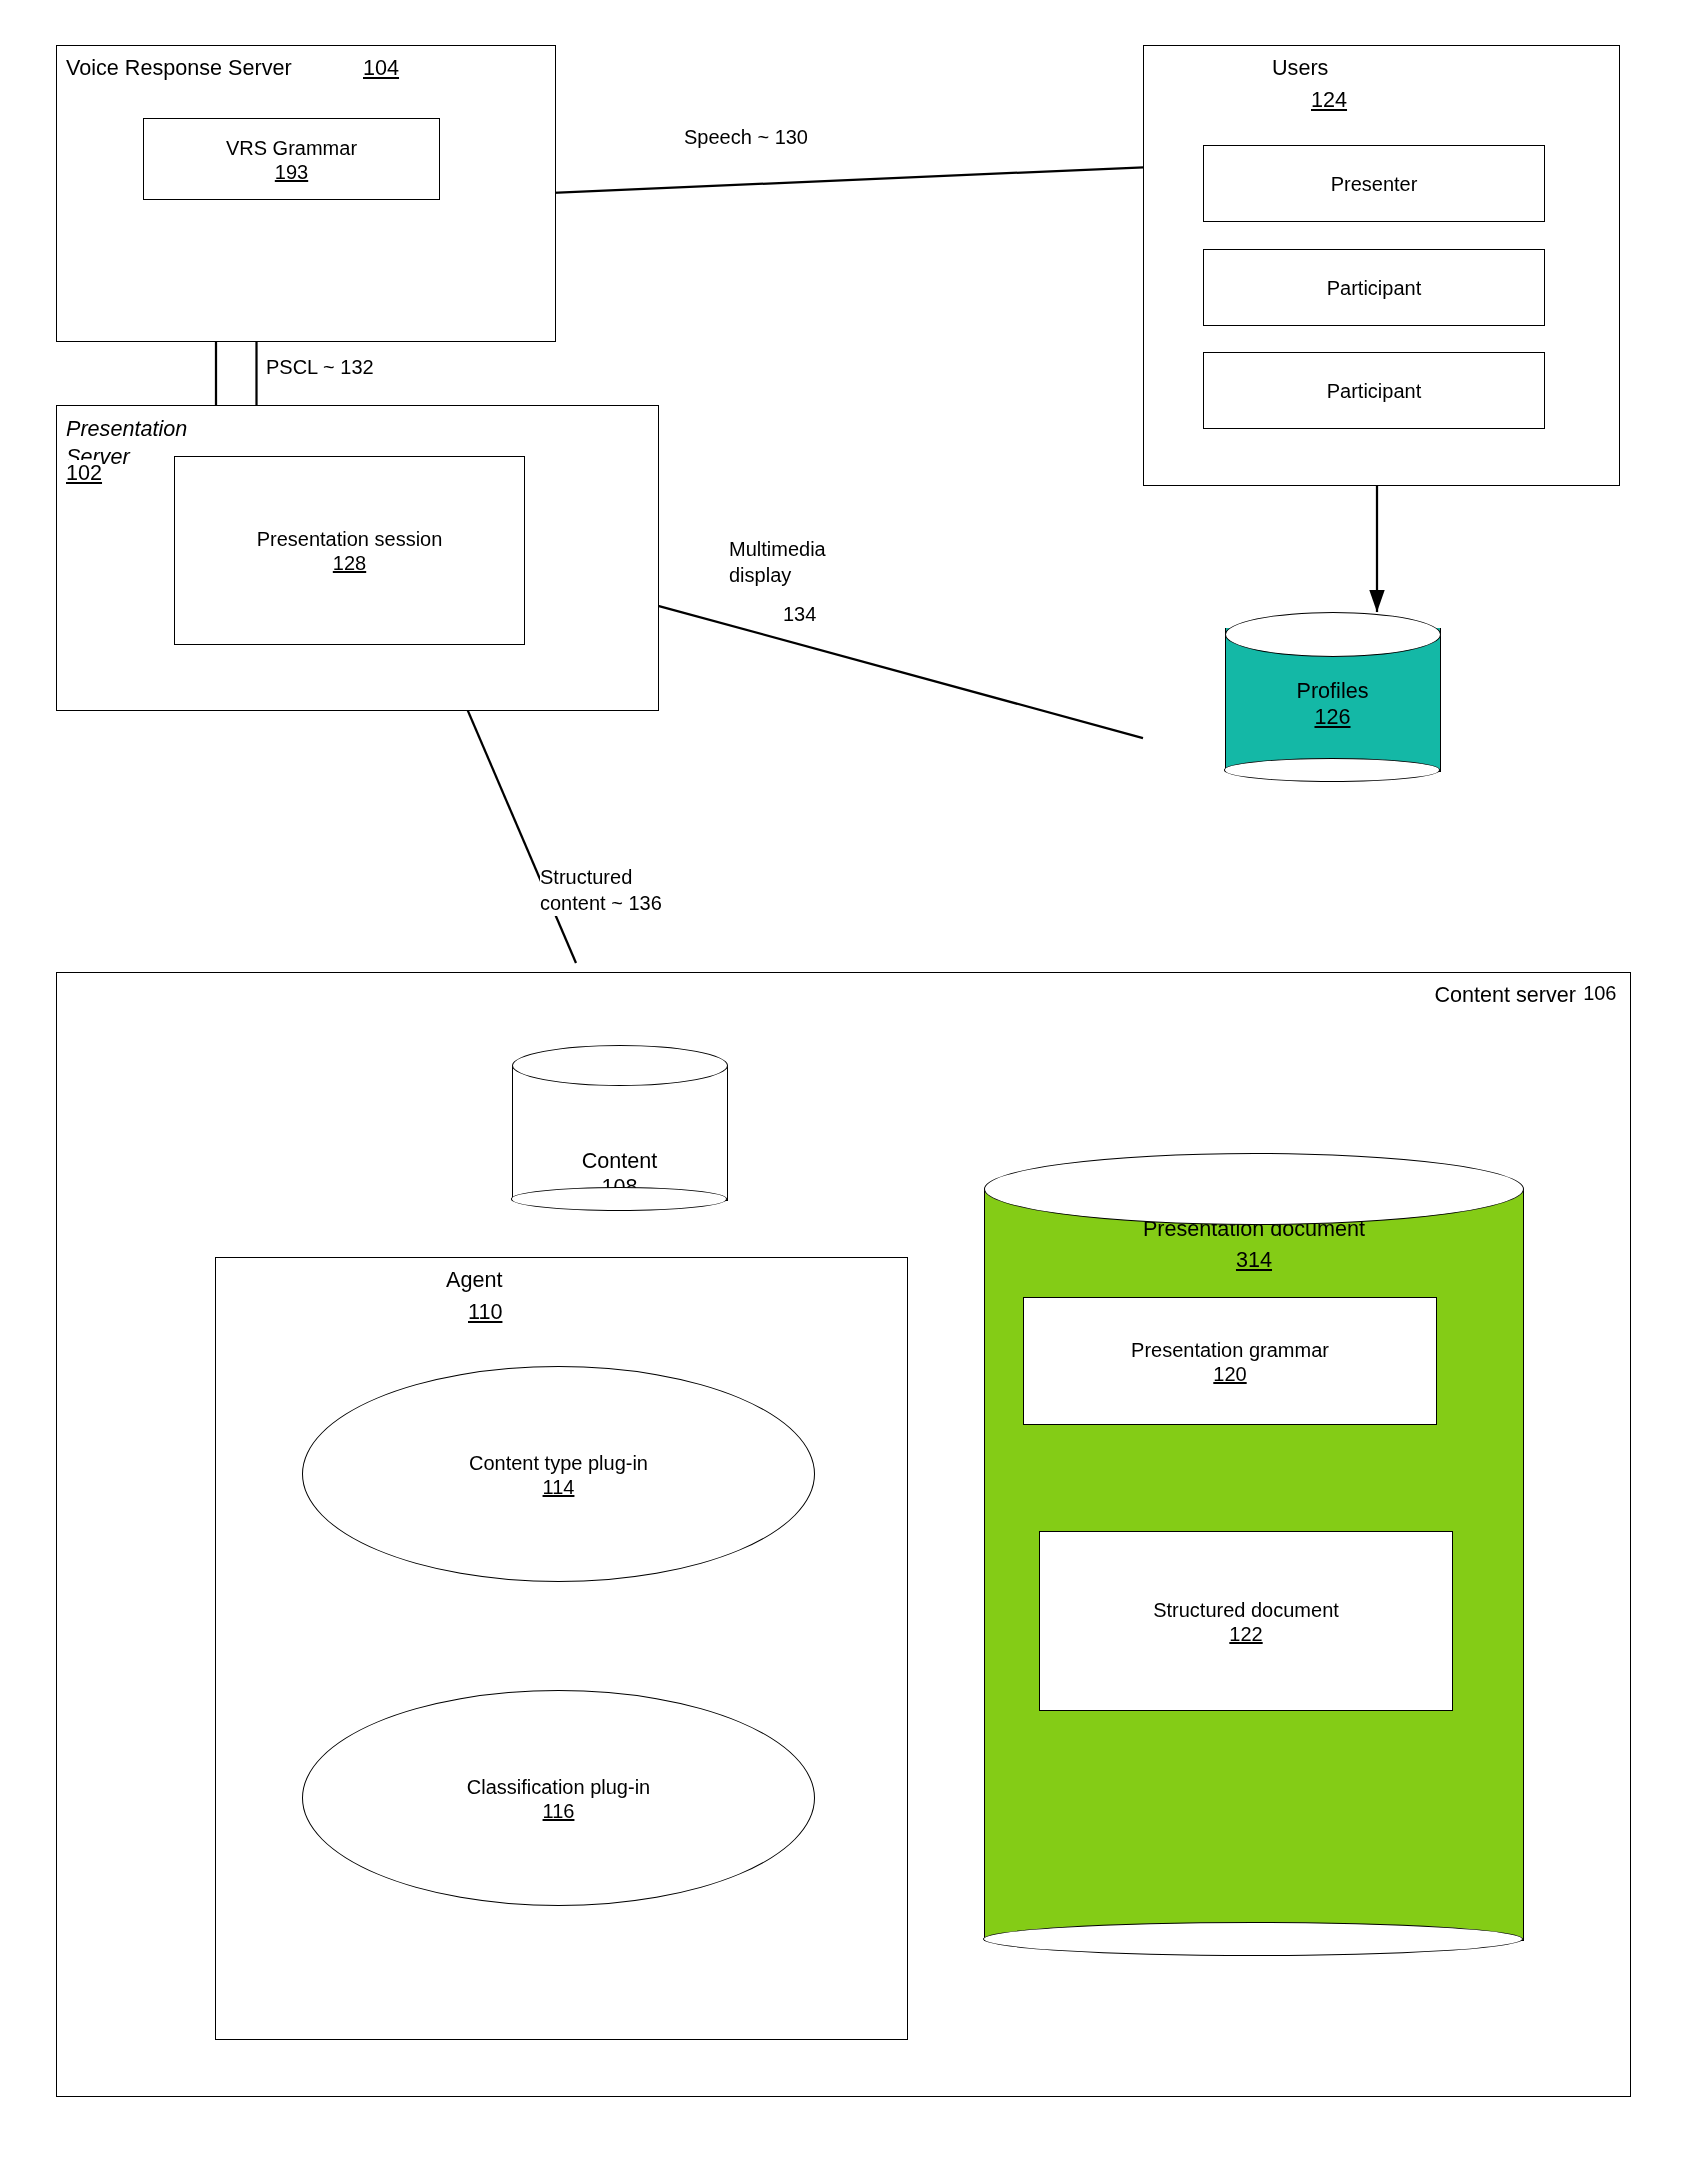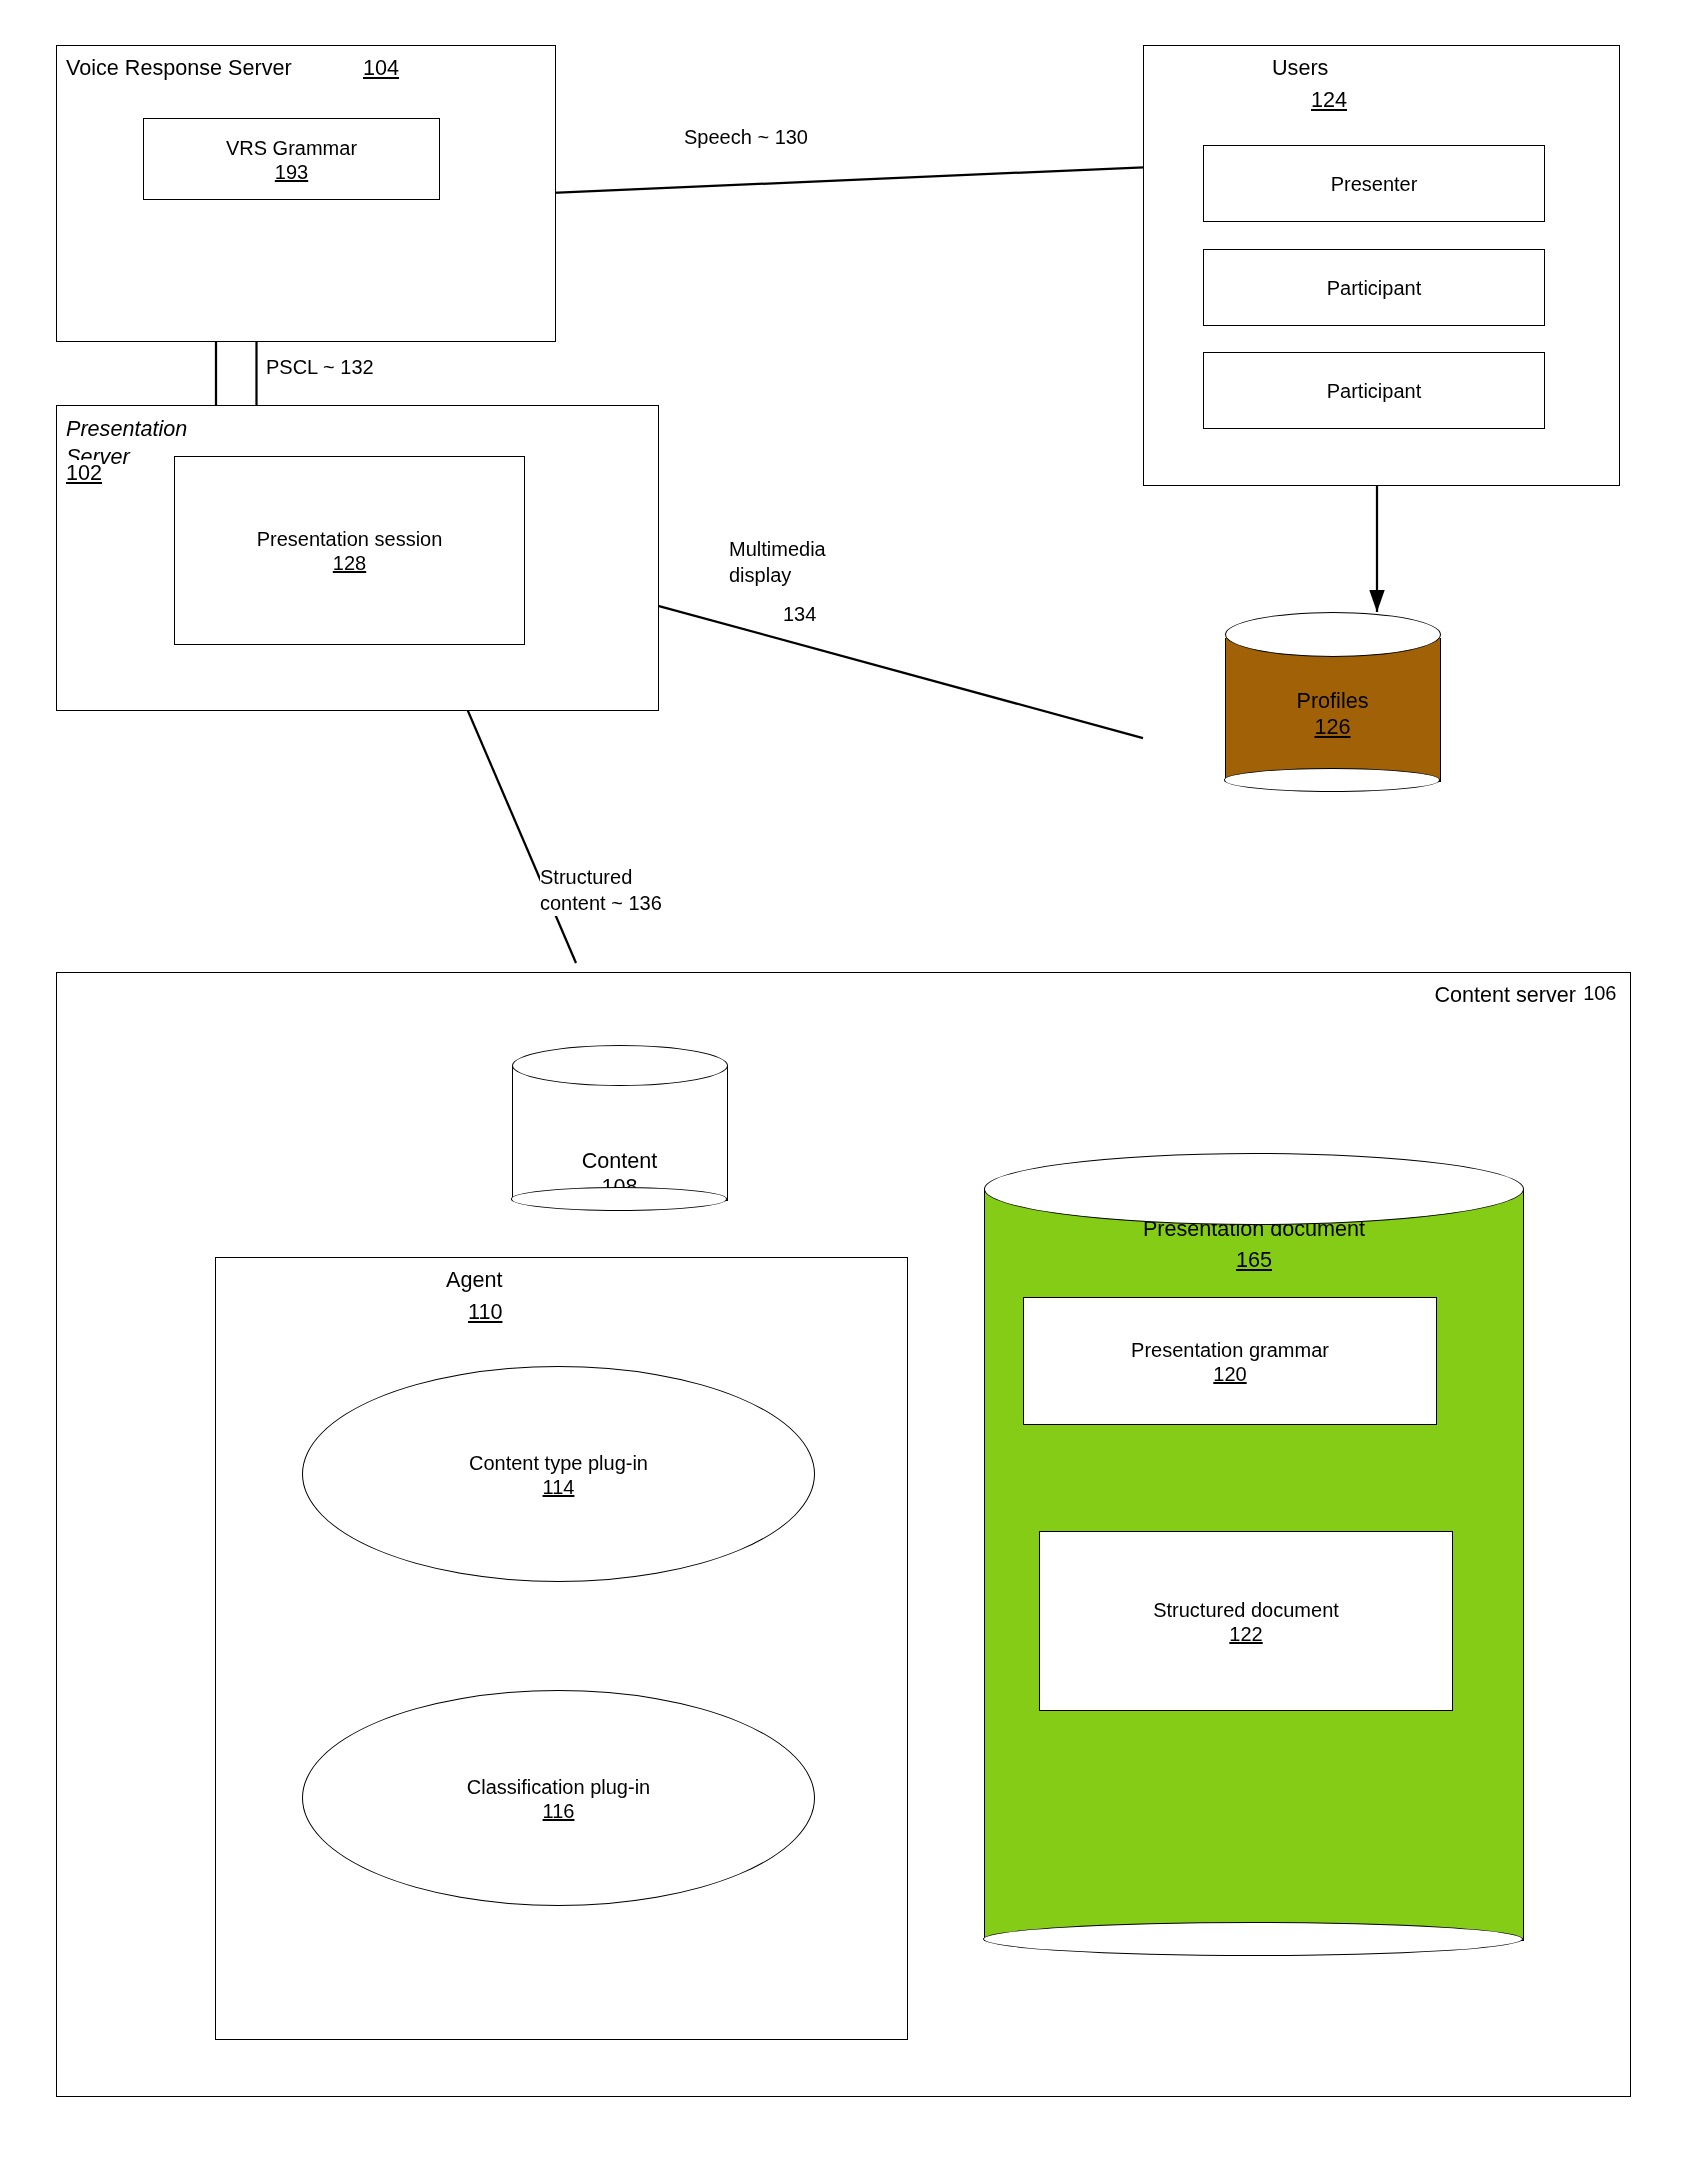--- a/index.html
+++ b/index.html
@@ -133,21 +133,21 @@
 
     <div class="box" style="left:59px; top:306px; width:342px; height:77px;">
       <span class="box-label">Participant</span>
     </div>
   </div>
 
   <div style="position:absolute; left:1211px; top:612px; width:243px; height:207px; text-align:center;">
 
     <div style="position:absolute; top:0; left:13.5px; width:216px; height:45px; border:1.8px solid #000; border-radius:50%; background:#fff; z-index:2;"></div>
 
-    <div style="position:absolute; top:26px; left:13.5px; width:216px; height:144px; border-left:1.8px solid #000; border-right:1.8px solid #000; border-bottom:1.8px solid #000; background:#a16207; display:flex; flex-direction:column; align-items:center; justify-content:center;">
+    <div style="position:absolute; top:16px; left:13.5px; width:216px; height:144px; border-left:1.8px solid #000; border-right:1.8px solid #000; border-bottom:1.8px solid #000; background:#14b8a6; display:flex; flex-direction:column; align-items:center; justify-content:center;">
 
       <div style="position:absolute; bottom:-10.8px; left:-1.8px; width:216px; height:23.4px; border:1.8px solid #000; border-radius:50%; background:#fff;"></div>
       <span style="font-size:21.6px; margin-top:9px;">Profiles</span>
       <span style="font-size:21.6px; text-decoration:underline;">126</span>
     </div>
   </div>
 
   <div class="outer-box" style="left:56px; top:405px; width:603px; height:306px;">
     <span class="label-text" style="top:9px; left:9px; font-size:21.6px; line-height:1.3; width:99px;font-style:italic;">Presentation<br>Server</span>
     <span class="label-text" style="top:54px; left:9px; font-size:21.6px; text-decoration:underline;">102</span>
@@ -197,21 +197,21 @@
 
     <div style="position:absolute; left:927px; top:180px; width:540px; height:810px; text-align:center;">
 
       <div style="position:absolute; top:0; left:0; width:540px; height:72px; border:1.8px solid #000; border-radius:50%; background:#fff; z-index:2;"></div>
 
       <div style="position:absolute; top:36px; left:0; width:540px; height:752px; border-left:1.8px solid #000; border-right:1.8px solid #000; border-bottom:1.8px solid #000; background:#84cc16; padding-top:18px;">
 
         <div style="position:absolute; bottom:-16px; left:-1.8px; width:540px; height:34px; border:1.8px solid #000; border-radius:50%; background:#fff;"></div>
 
         <div style="font-size:21.6px; margin-top:9px; text-align:center;">Presentation document</div>
-        <div style="font-size:21.6px; text-decoration:underline; text-align:center; margin-top:4.5px;">165</div>
+        <div style="font-size:21.6px; text-decoration:underline; text-align:center; margin-top:4.5px;">314</div>
 
         <div class="box" style="position:absolute; left:38px; top:108px; width:414px; height:128px;">
           <span class="box-label">Presentation grammar</span>
           <span class="box-id">120</span>
         </div>
 
         <div class="box" style="position:absolute; left:54px; top:342px; width:414px; height:180px;">
           <span class="box-label">Structured document</span>
           <span class="box-id">122</span>
         </div>

